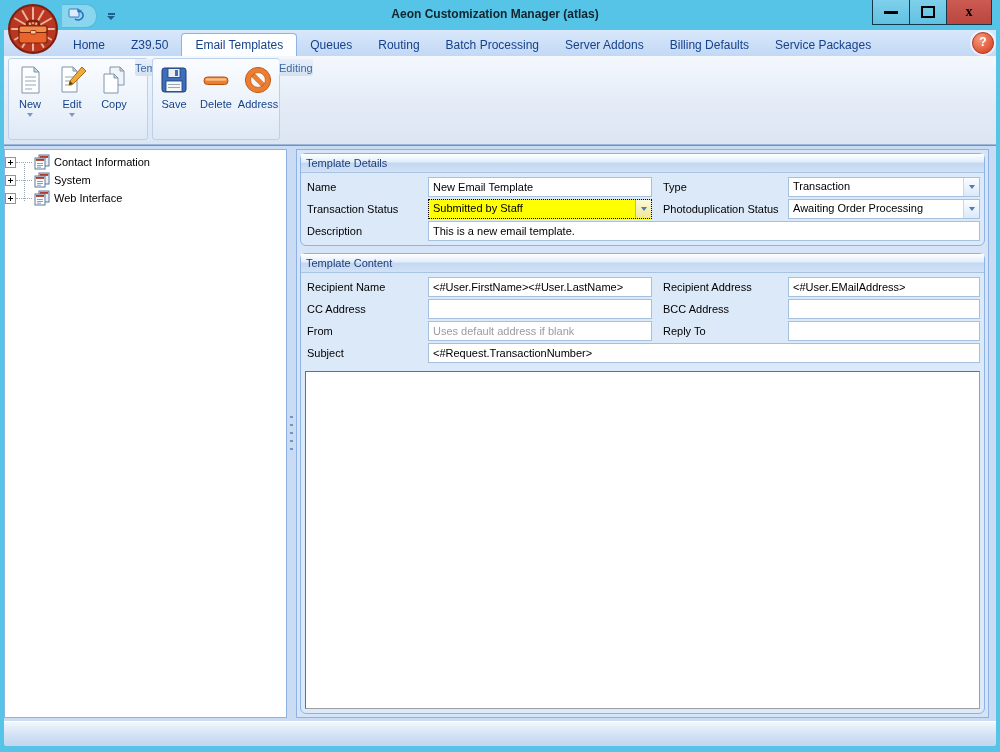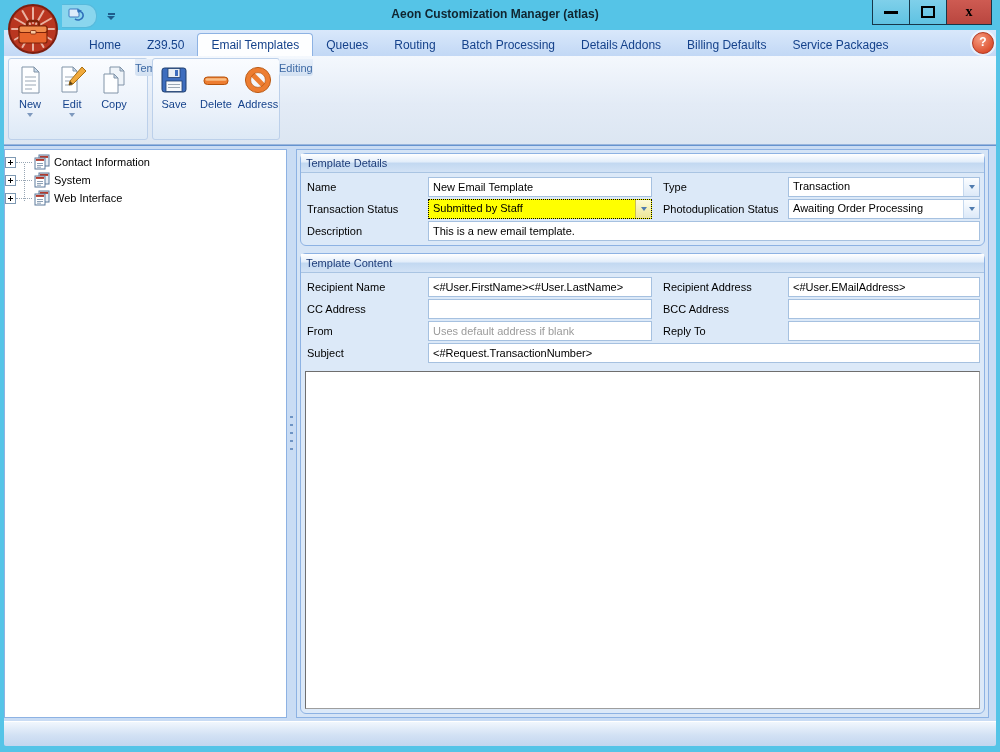--- a/index.html
+++ b/index.html
@@ -20,21 +20,21 @@
   .win-controls{position:absolute;top:0;right:8px;display:flex;}
   .win-btn{width:36px;height:24px;border:1px solid #17374A;border-top:none;margin-left:-1px;
     background:linear-gradient(#7FD0EA,#5FC2E2);display:flex;align-items:center;justify-content:center;cursor:pointer;}
   .win-btn.close{width:44px;background:linear-gradient(#CE5B52,#B9463F);}
   .glyph-min{width:14px;height:3px;background:#000;}
   .glyph-max{width:10px;height:8px;border:2px solid #000;}
   .glyph-close{font-size:14px;font-weight:bold;color:#000;line-height:14px;font-family:"Liberation Serif",serif;}
 
   
   .tabrow{position:absolute;top:30px;left:4px;right:4px;height:26px;
-    background:linear-gradient(#D9E8FB,#C2D8F5);display:flex;align-items:flex-end;padding-left:72px;box-sizing:border-box;}
+    background:linear-gradient(#D9E8FB,#C2D8F5);display:flex;align-items:flex-end;padding-left:56px;box-sizing:border-box;}
   .tab{height:22px;line-height:22px;padding:0 13px;font-size:12px;color:#15428B;white-space:nowrap;cursor:pointer;}
   .tab.selected{background:#FDFEFF;border:1px solid #8DB2E3;border-bottom:none;border-radius:4px 4px 0 0;}
   .help-btn{position:absolute;right:6px;top:32px;width:20px;height:20px;border-radius:50%;
     background:radial-gradient(circle at 35% 30%,#F59A7E,#DC4F2E 75%);border:1px solid #B63A20;
     color:#fff;font-size:12px;font-weight:bold;text-align:center;line-height:19px;
     box-shadow:0 0 0 2px rgba(255,255,255,.55);cursor:pointer;z-index:6;}
 
   
   .ribbon{position:absolute;top:56px;left:4px;right:4px;height:89px;
     background:linear-gradient(#F4F8FD,#E3EBF6 55%,#DCE6F2);border-bottom:1px solid #9AB6DC;box-sizing:border-box;}
@@ -159,21 +159,21 @@
     </div>
   </div>
 
   <div class="tabrow">
     <div class="tab">Home</div>
     <div class="tab">Z39.50</div>
     <div class="tab selected">Email Templates</div>
     <div class="tab">Queues</div>
     <div class="tab">Routing</div>
     <div class="tab">Batch Processing</div>
-    <div class="tab">Details Addons</div>
+    <div class="tab">Server Addons</div>
     <div class="tab">Billing Defaults</div>
     <div class="tab">Service Packages</div>
   </div>
   <div class="help-btn">?</div>
 
   <div class="ribbon">
     <div class="rgroup templates">
       <div class="rgroup-buttons">
         <div class="rbtn">
           <span class="rbtn-icon">

